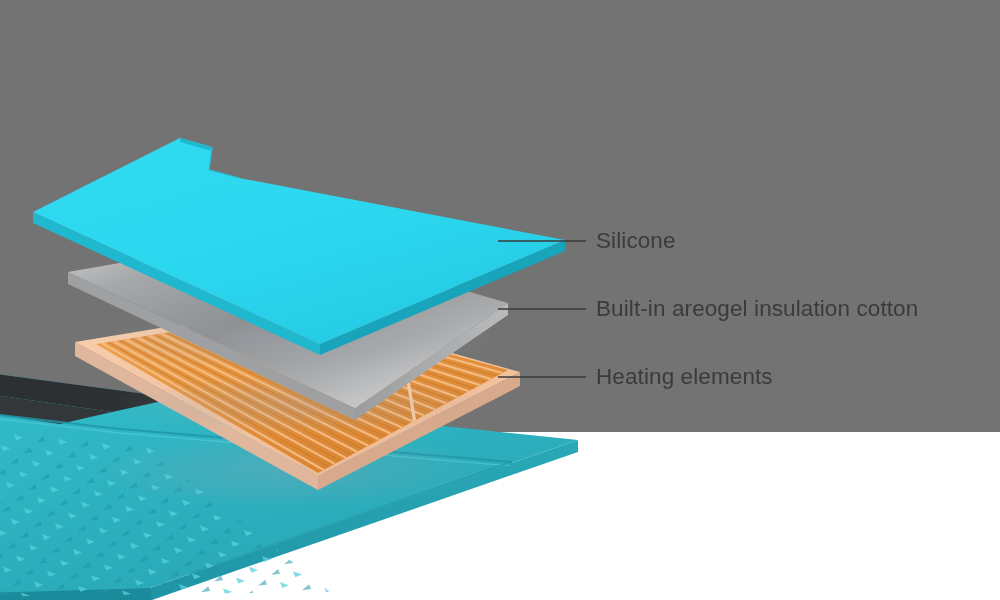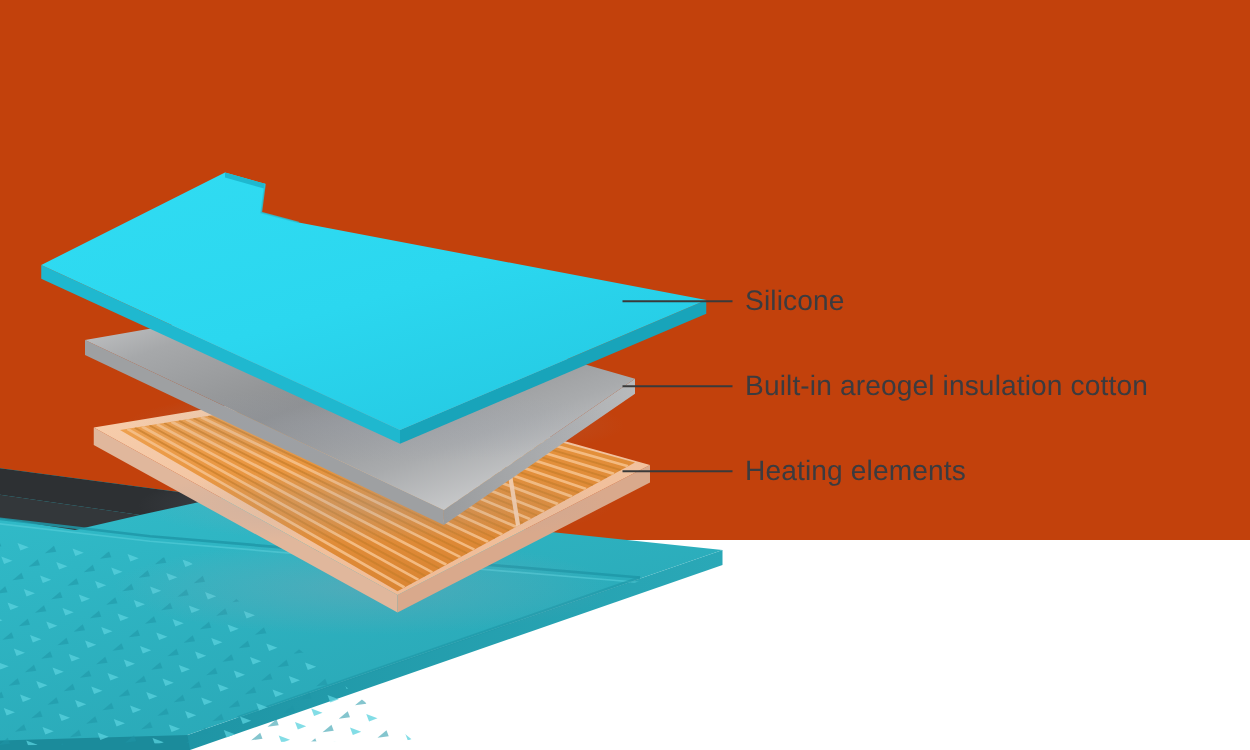--- a/index.html
+++ b/index.html
@@ -10,21 +10,21 @@
   body {
     width: 1000px;
     height: 600px;
     overflow: hidden;
     font-family: "Liberation Sans", sans-serif;
   }
   #stage {
     position: relative;
     width: 1000px;
     height: 432px;
-    background: #c2410c;
+    background: #737373;
   }
   #scene {
     position: absolute;
     inset: 0;
     display: block;
   }
   .label-text {
     font-family: "Liberation Sans", sans-serif;
     font-size: 22.5px;
     fill: #3b3b3f;

